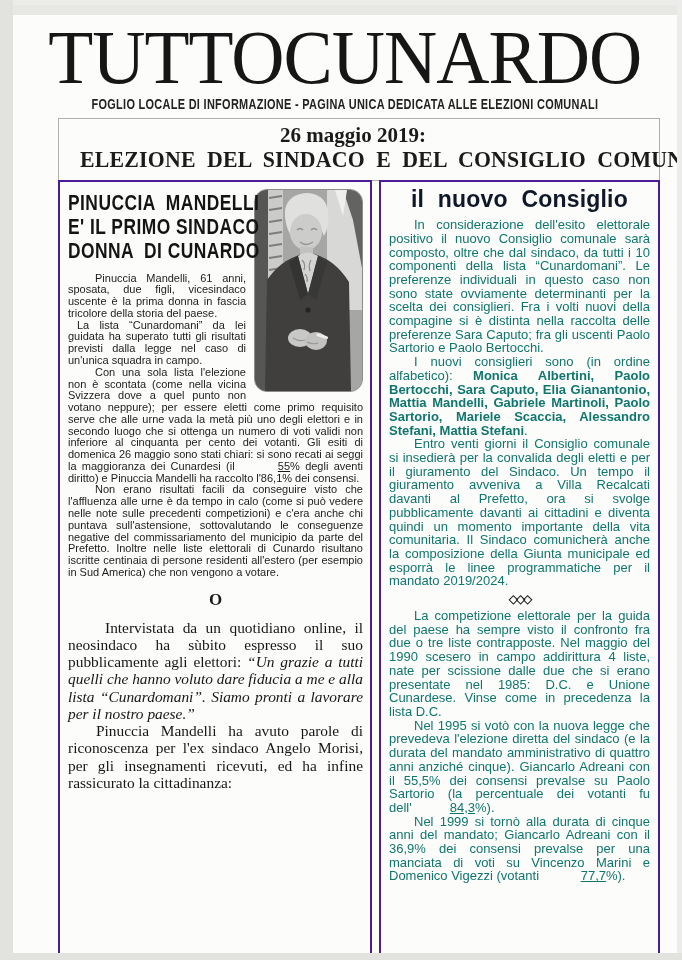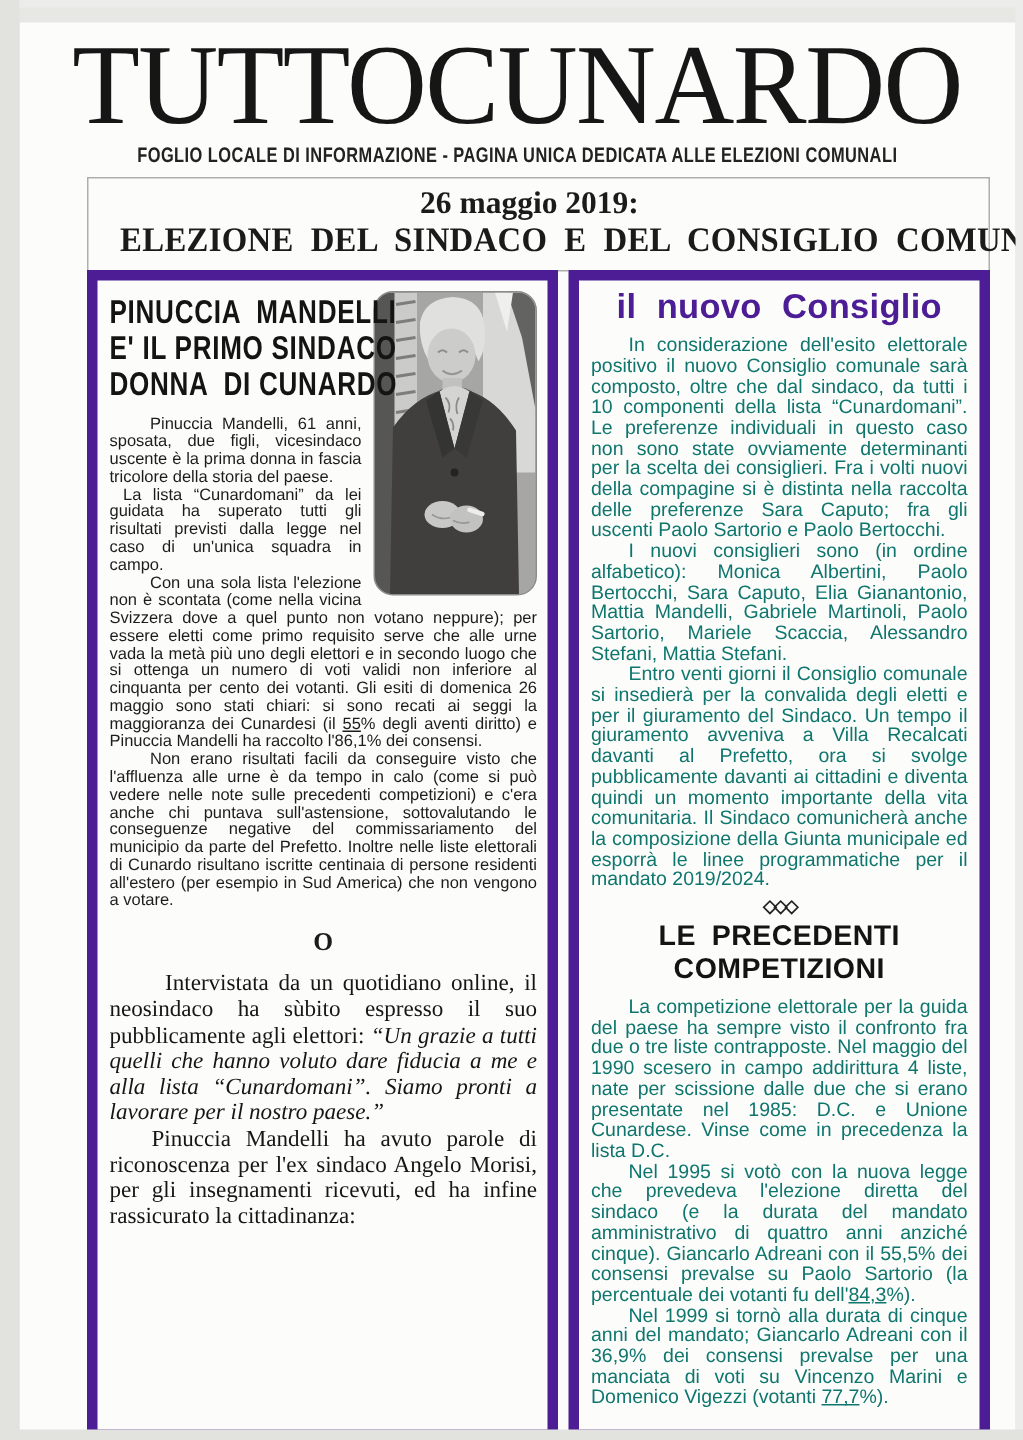--- a/index.html
+++ b/index.html
@@ -66,21 +66,21 @@
     transform:scaleX(0.95);
     transform-origin:50% 50%;
   }
   
   .cols{
     display:flex;
     margin:-1px 17px 0 45px;
     height:780px;
   }
   .col{
-    border:7px solid #4c1d95;
+    border:2px solid #4c1d95;
     background:#fcfcfa;
     overflow:hidden;
     box-sizing:border-box;
   }
   .col-left{ width:314px; margin-right:7px; padding:4px 7px 4px 8px; }
   .col-right{ flex:1; padding:3px 8px 4px 8px; }
 
   
   .photo-frame{
     float:right;
@@ -132,21 +132,21 @@
   .ind-serif2{ text-indent:28px; }
 
   
   .consiglio-heading{
     margin:1px 0 5px 0;
     text-align:center;
     font-weight:bold;
     font-size:23px;
     word-spacing:7px;
     letter-spacing:0.2px;
-    color:#4c1d95;
+    color:#0f172a;
   }
   .right-p{
     margin:0;
     font-size:13px;
     line-height:1.055;
     text-align:justify;
     color:#0f766e;
   }
   .ind-r{ text-indent:25px; }
   .orn-diamonds{
@@ -159,22 +159,22 @@
   }
   .competizioni-heading{
     margin:2px 0 6px 0;
     text-align:center;
     font-weight:bold;
     font-size:19px;
     word-spacing:5px;
     letter-spacing:0.3px;
     color:#141414;
   }
-  .seg-u{ text-decoration:underline; }
-  .seg-b{ font-weight:normal; }
+  .seg-u{ text-decoration:underline;margin-left:38px; }
+  .seg-b{ font-weight:bold; }
   .seg-i{ font-style:italic; }
 
   
   .edge{ position:absolute; background:#e2e2df; }
   .edge-left{ left:0;top:0;width:13px;height:960px; }
   .edge-top{ left:0;top:0;width:682px;height:5px; background:#ececea; }
   .edge-right{ right:0;top:0;width:5px;height:960px; background:#ececea; }
   .edge-bottom{ left:0;bottom:0;width:682px;height:7px; }
 </style>
 </head>
@@ -262,21 +262,20 @@
 
     <section class="col col-right">
       <h2 class="consiglio-heading">il nuovo Consiglio</h2>
 
       <p class="right-p ind-r"><span>In considerazione dell'esito elettorale positivo il nuovo Consiglio comunale sarà composto, oltre che dal sindaco, da tutti i 10 componenti della lista “Cunardomani”.  Le preferenze individuali in questo caso non sono state ovviamente determinanti per la scelta dei consiglieri. Fra i volti nuovi della compagine si è distinta nella raccolta delle preferenze Sara Caputo; fra gli uscenti Paolo Sartorio e Paolo Bertocchi.</span></p>
       <p class="right-p ind-r"><span>I nuovi consiglieri sono (in ordine alfabetico): </span><span class="seg-b">Monica Albertini, Paolo Bertocchi, Sara Caputo, Elia Gianantonio, Mattia Mandelli, Gabriele Martinoli, Paolo Sartorio, Mariele Scaccia, Alessandro Stefani, Mattia Stefani</span><span>.</span></p>
       <p class="right-p ind-r"><span>Entro venti giorni il Consiglio comunale si insedierà per la convalida degli eletti e per il giuramento del Sindaco. Un tempo il giuramento avveniva a Villa Recalcati davanti al Prefetto, ora si svolge pubblicamente davanti ai cittadini e diventa quindi un momento importante della vita comunitaria. Il Sindaco comunicherà anche la composizione della Giunta municipale ed esporrà le linee programmatiche per il mandato 2019/2024.</span></p>
 
       <div class="orn-diamonds">◇◇◇</div>
 
-      <h3 class="competizioni-heading">LE PRECEDENTI COMPETIZIONI</h3>
 
       <p class="right-p ind-r"><span>La competizione elettorale per la guida del paese ha sempre visto il confronto fra due o tre liste contrapposte. Nel maggio del 1990 scesero in campo addirittura 4 liste, nate per scissione dalle due che si erano presentate nel 1985: D.C. e Unione Cunardese. Vinse come in precedenza la lista D.C.</span></p>
       <p class="right-p ind-r"><span>Nel 1995 si votò con la nuova legge che prevedeva l'elezione diretta del sindaco (e la durata del mandato amministrativo di quattro anni anziché cinque). Giancarlo Adreani con il 55,5% dei consensi prevalse su Paolo Sartorio (la percentuale dei votanti fu dell'</span><span class="seg-u">84,3</span><span>%).</span></p>
       <p class="right-p ind-r"><span>Nel 1999 si tornò alla durata di cinque anni del mandato; Giancarlo Adreani con il 36,9% dei consensi prevalse per una manciata di voti su Vincenzo Marini e Domenico Vigezzi (votanti </span><span class="seg-u">77,7</span><span>%).</span></p>
 
     </section>
 
   </div>
 </div>
 

